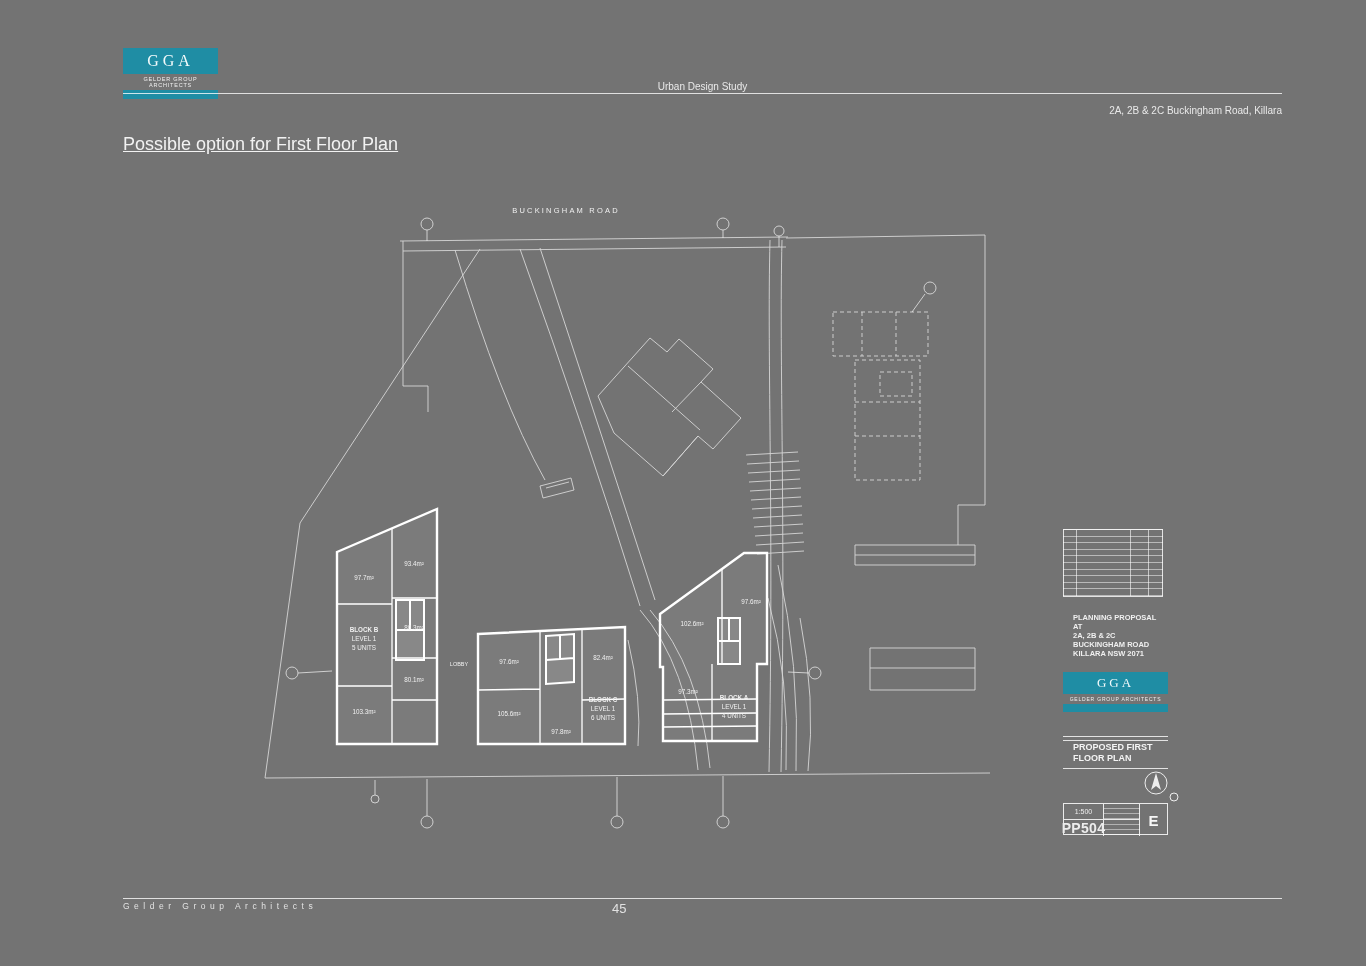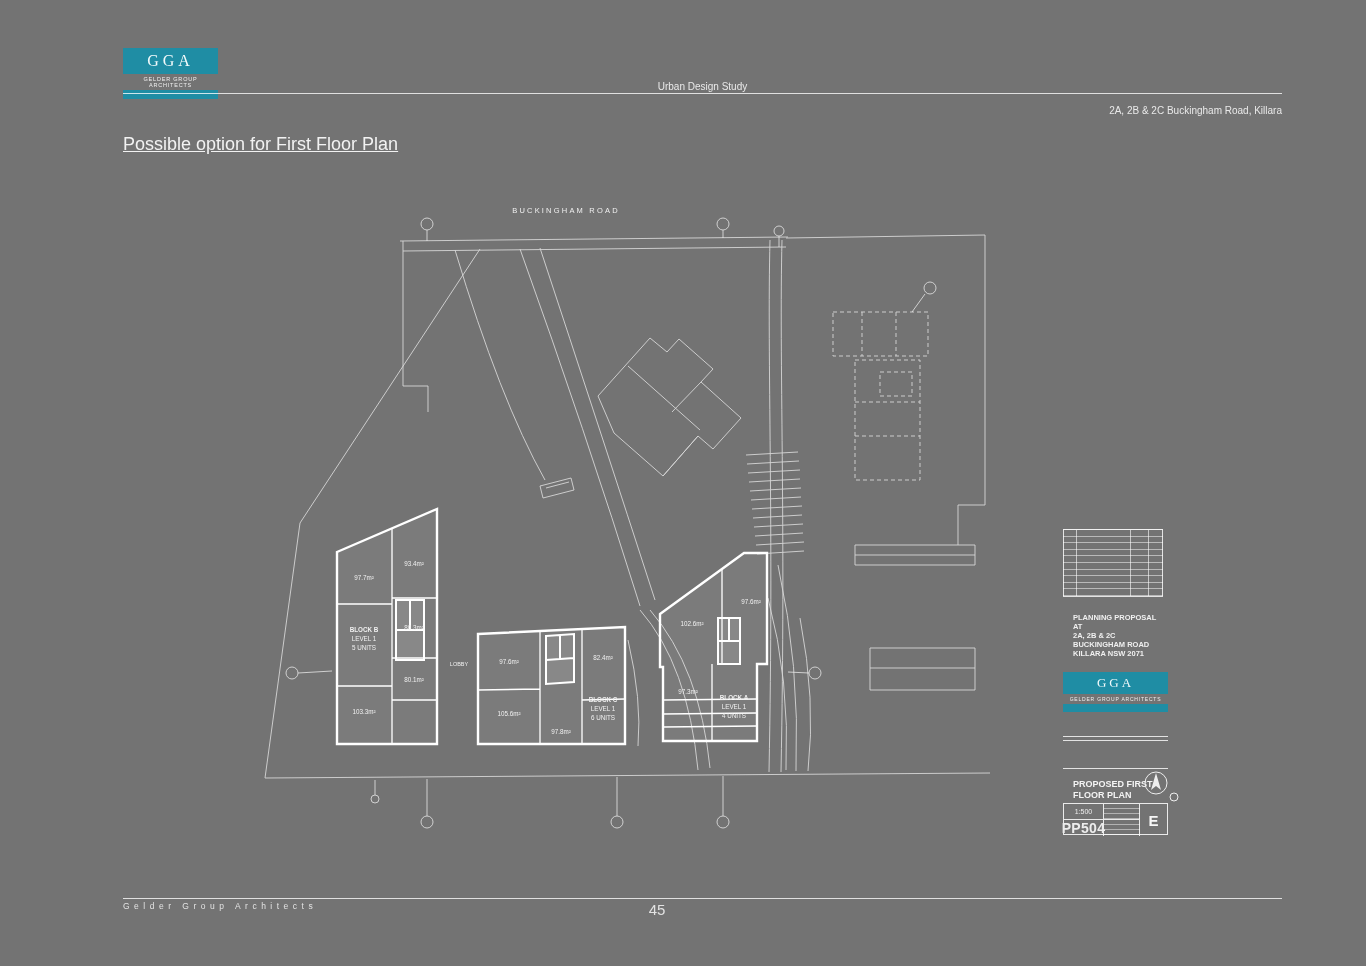--- a/index.html
+++ b/index.html
@@ -5,21 +5,21 @@
   html,body{margin:0;padding:0;}
   body{background:#555;font-family:"Liberation Sans", sans-serif;}
   .page{position:relative;width:1366px;height:966px;background:#737373;overflow:hidden;color:#ededed;}
 
   
   .rule{position:absolute;height:1px;background:rgba(255,255,255,.78);}
   .hdr-center{position:absolute;left:123px;top:81px;width:1159px;text-align:center;font-size:10px;color:#e9e9e9;}
   .hdr-right{position:absolute;right:84px;top:81px;font-size:10px;color:#e9e9e9;margin-top:24px;}
   .page-title{position:absolute;left:123px;top:134px;font-size:18px;color:#f2f2f2;text-decoration:underline;}
   .ftr-left{position:absolute;left:123px;top:901px;font-size:8.5px;letter-spacing:4.5px;color:#e2e2e2;}
-  .ftr-page{position:absolute;left:642px;top:901px;width:30px;text-align:center;font-size:15px;color:#e2e2e2;}
+  .ftr-page{position:absolute;left:612px;top:901px;width:30px;font-size:13px;color:#e2e2e2;}
 
   
   .logo{position:absolute;}
   .logo-main{left:123px;top:48px;width:95px;}
   .logo-box{background:#1f8da4;display:flex;align-items:center;justify-content:center;color:#f2fafb;
             font-family:"Liberation Serif", serif;}
   .logo-main .logo-box{height:26px;font-size:16px;letter-spacing:4px;}
   .logo-sub{text-align:center;color:#f0f0f0;letter-spacing:.8px;}
   .logo-main .logo-sub{font-size:5.5px;margin-top:2px;}
   .logo-strip{background:#1f8da4;}
@@ -33,21 +33,21 @@
   
   .plan-svg{position:absolute;left:0;top:0;width:1366px;height:966px;}
   .plan-svg text{fill:#f0f0f0;font-family:"Liberation Sans", sans-serif;}
 
   
   .tb-table{position:absolute;left:1063px;top:529px;width:98px;height:66px;border:1px solid rgba(255,255,255,.8);
     background:repeating-linear-gradient(to bottom, transparent 0 5.6px, rgba(255,255,255,.5) 5.6px 6.6px);}
   .tb-v{position:absolute;top:0;bottom:0;width:1px;background:rgba(255,255,255,.6);}
   .tb-project{position:absolute;left:1073px;top:613px;font-size:7.5px;font-weight:bold;line-height:9px;color:#f0f0f0;}
   .tb-div{position:absolute;left:1063px;width:105px;height:1px;background:rgba(255,255,255,.8);}
-  .tb-dtitle{position:absolute;left:1073px;top:742px;font-size:9px;font-weight:bold;line-height:10.5px;color:#f4f4f4;margin-top:37px;}
+  .tb-dtitle{position:absolute;left:1073px;top:742px;font-size:9px;font-weight:bold;line-height:10.5px;color:#f4f4f4;}
   .north{position:absolute;left:1136px;top:766px;}
   .db-outer{position:absolute;left:1063px;top:803px;width:105px;height:32px;border:1px solid rgba(255,255,255,.85);
     display:grid;grid-template-columns:40px 36px 1fr;grid-template-rows:16px 16px;box-sizing:border-box;}
   .db-cell{border-right:1px solid rgba(255,255,255,.85);display:flex;align-items:center;justify-content:center;box-sizing:border-box;}
   .db-scale{border-bottom:1px solid rgba(255,255,255,.85);font-size:7px;}
   .db-num{font-weight:bold;font-size:14px;letter-spacing:.3px;}
   .db-mid{background:repeating-linear-gradient(to bottom, transparent 0 4px, rgba(255,255,255,.45) 4px 5px);}
   .db-mid1{border-bottom:1px solid rgba(255,255,255,.85);}
   .db-rev{grid-row:1 / span 2;grid-column:3;display:flex;align-items:center;justify-content:center;
           font-size:15px;font-weight:bold;color:#f6f6f6;}

